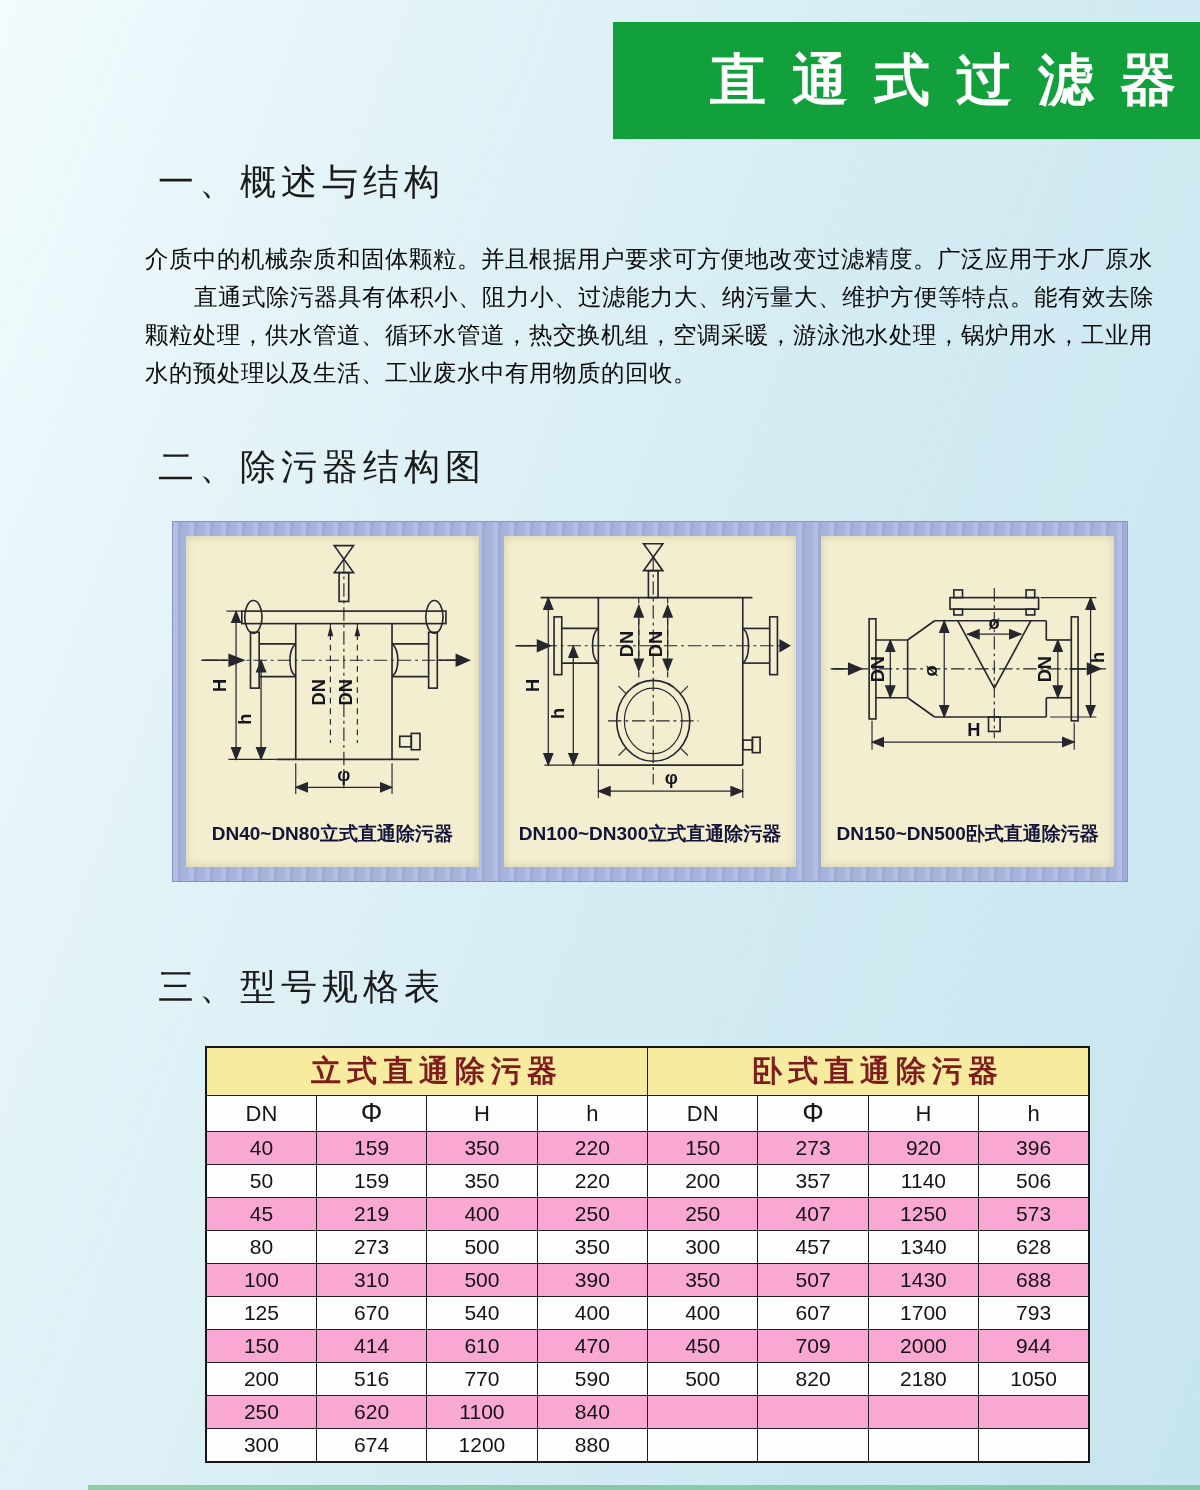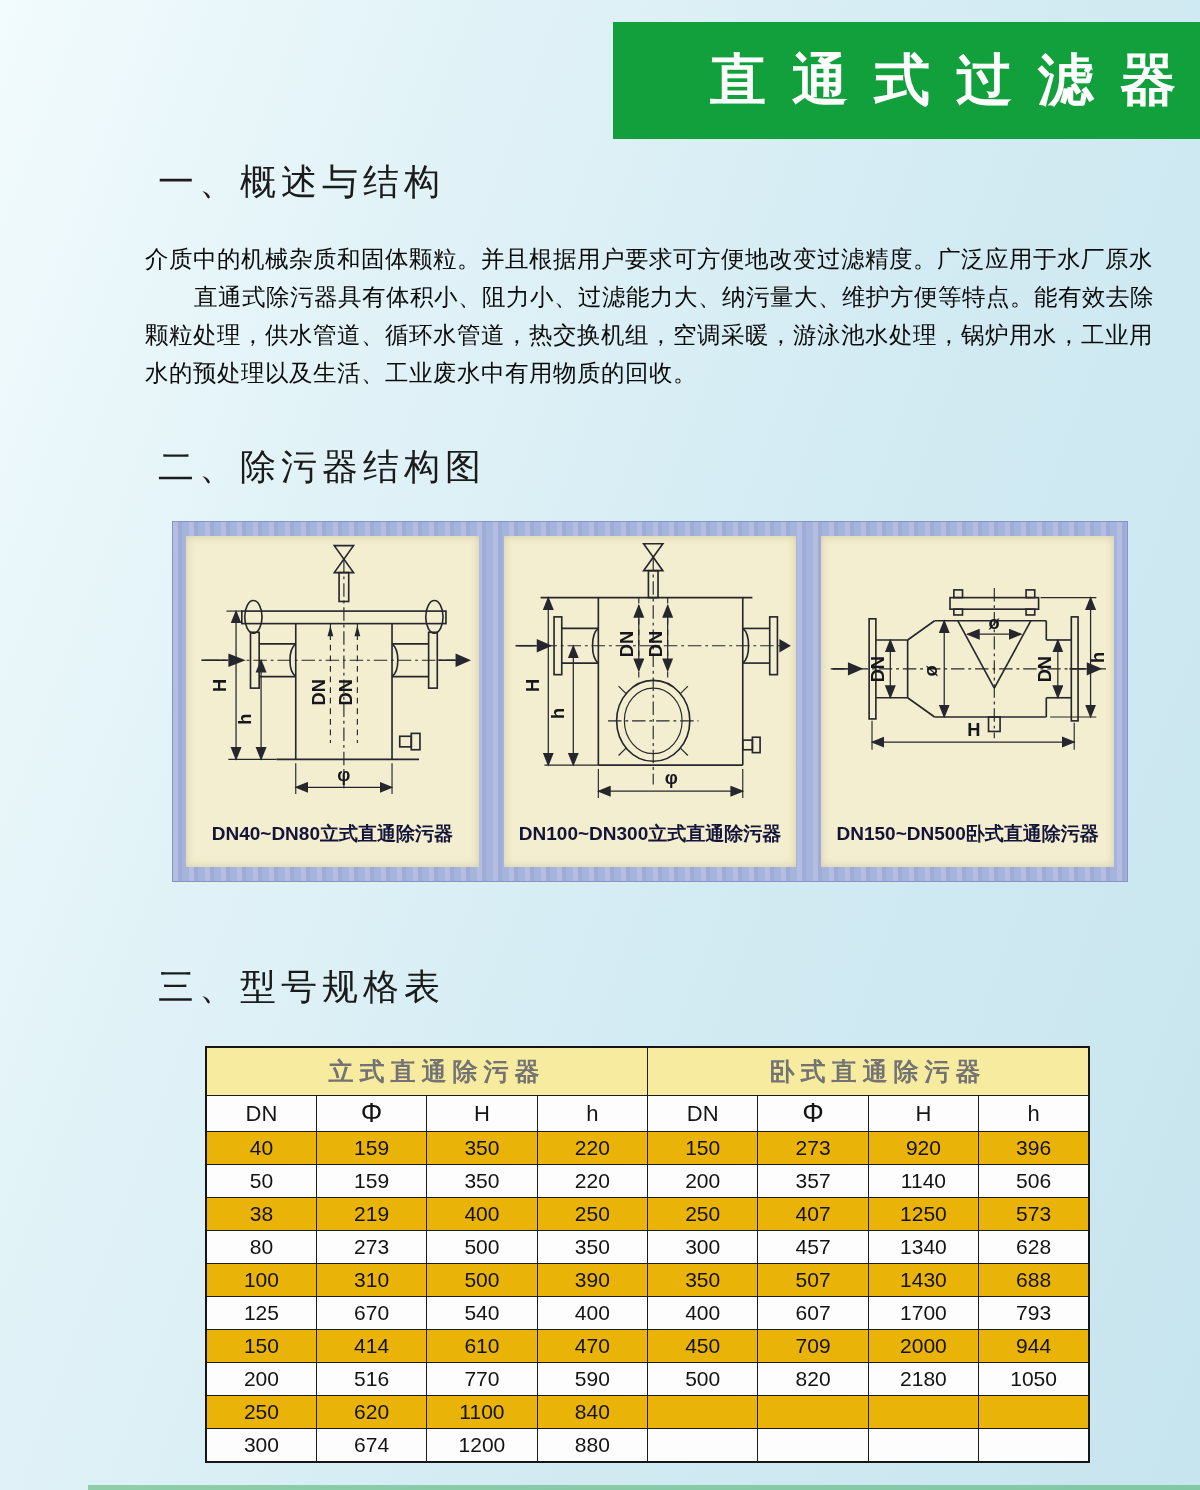--- a/index.html
+++ b/index.html
@@ -35,25 +35,25 @@
   .panel{flex:1;background:#f3eecf;box-shadow:inset 0 0 8px rgba(110,100,55,.25);display:flex;flex-direction:column;min-width:0;}
   .panel svg{display:block;width:100%;height:294px;}
   .caption{text-align:center;font-weight:700;font-size:19px;color:#14143a;padding-bottom:20px;margin-top:auto;}
   
   table.spec{
     position:absolute;left:205px;top:1046px;width:885px;
     border-collapse:collapse;table-layout:fixed;background:#fdfdfd;
     border:2.5px solid #161616;
   }
   table.spec th,table.spec td{border:1.6px solid #1c1c1c;text-align:center;vertical-align:middle;padding:0;}
-  table.spec .ghead th{height:47px;background:#f6eb9e;font-size:25px;font-weight:700;letter-spacing:6px;color:#737373;padding-left:20px;}
+  table.spec .ghead th{height:47px;background:#f6eb9e;font-size:30px;font-weight:700;letter-spacing:6px;color:#7f1d1d;padding-left:20px;}
   table.spec .chead th{height:35px;background:#fdfdfd;font-size:22px;font-weight:400;color:#151515;}
   table.spec .chead th.phi{font-size:27px;font-weight:300;}
   table.spec tbody td{height:32px;font-size:21px;color:#131313;}
-  table.spec tbody tr.blue td{background:#eab308;}
+  table.spec tbody tr.blue td{background:#f9a8d4;}
   
   .bottom-strip{position:absolute;left:88px;bottom:0;width:1112px;height:5px;background:rgba(46,164,76,.45);}
   
   .dwg{stroke:#26262e;stroke-width:1.7;fill:none;}
   .thin{stroke:#26262e;stroke-width:1.2;fill:none;}
   .dim{stroke:#26262e;stroke-width:1.3;fill:none;}
   .dd{stroke-dasharray:14 4 3 4;}
   .dsh{stroke-dasharray:6 5;}
   .lbl{font-family:"Liberation Sans",sans-serif;font-size:19px;font-weight:700;fill:#16161f;}
   .arr{fill:#26262e;stroke:none;}
@@ -312,21 +312,21 @@
         <td>50</td>
           <td>159</td>
           <td>350</td>
           <td>220</td>
           <td>200</td>
           <td>357</td>
           <td>1140</td>
           <td>506</td>
       </tr>
       <tr class="blue">
-        <td>38</td>
+        <td>45</td>
           <td>219</td>
           <td>400</td>
           <td>250</td>
           <td>250</td>
           <td>407</td>
           <td>1250</td>
           <td>573</td>
       </tr>
       <tr>
         <td>80</td>

